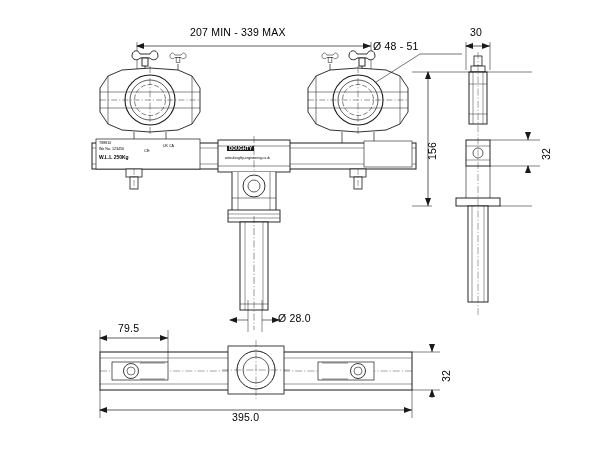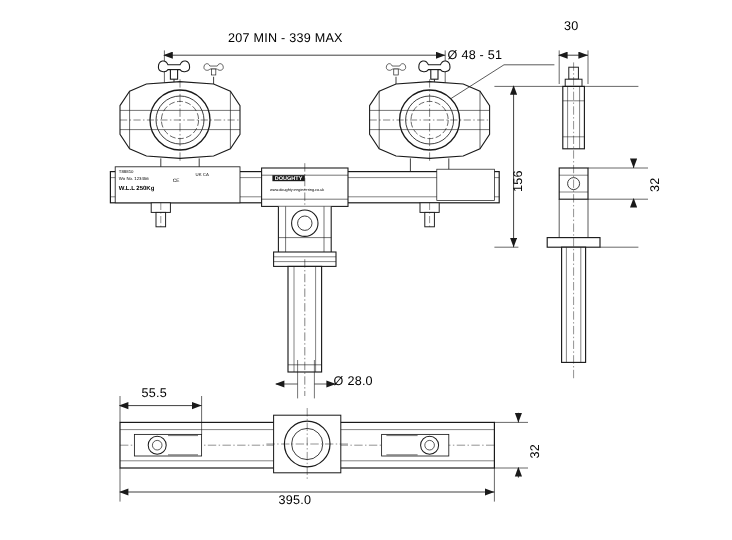--- a/index.html
+++ b/index.html
@@ -256,29 +256,29 @@
         <line x1="412" y1="390" x2="412" y2="418"></line>
       </g>
       <line x1="100" y1="410" x2="412" y2="410" stroke-width="0.7" marker-start="url(#arrE)" marker-end="url(#arrS)"></line>
     </g>
   </svg>
 
   <div class="dim-label" style="left:190px; top:26px;">207 MIN - 339 MAX</div>
 
   <div class="dim-label" style="left:373px; top:40px;text-align:right;">Ø 48 - 51</div>
 
-  <div class="dim-label" style="left:470px; top:16px;">30</div>
+  <div class="dim-label" style="left:470px; top:26px;">30</div>
 
   <div class="dim-label vert" style="left:426px; top:160px; transform:rotate(-90deg);">156</div>
 
   <div class="dim-label vert" style="left:540px; top:160px; transform:rotate(-90deg);">32</div>
 
   <div class="dim-label" style="left:250px; top:312px;margin-left:28px;">Ø 28.0</div>
 
-  <div class="dim-label" style="left:118px; top:322px;">55.5</div>
+  <div class="dim-label" style="left:118px; top:322px;">79.5</div>
 
   <div class="dim-label vert" style="left:440px; top:382px; transform:rotate(-90deg);">32</div>
 
   <div class="dim-label" style="left:232px; top:395px;margin-top:16px;">395.0</div>
 
   <div class="plate-text" style="left:99px; top:141px; font-size:3.6px;">T88810</div>
   <div class="plate-text" style="left:99px; top:147px; font-size:3.6px;">Wo No. 123456</div>
   <div class="plate-text" style="left:99px; top:154px; font-size:5px; font-weight:bold;">W.L.L 250Kg</div>
   <div class="plate-text" style="left:144px; top:148px; font-size:4px;">CE</div>
   <div class="plate-text" style="left:163px; top:144px; font-size:3.6px;">UK CA</div>

